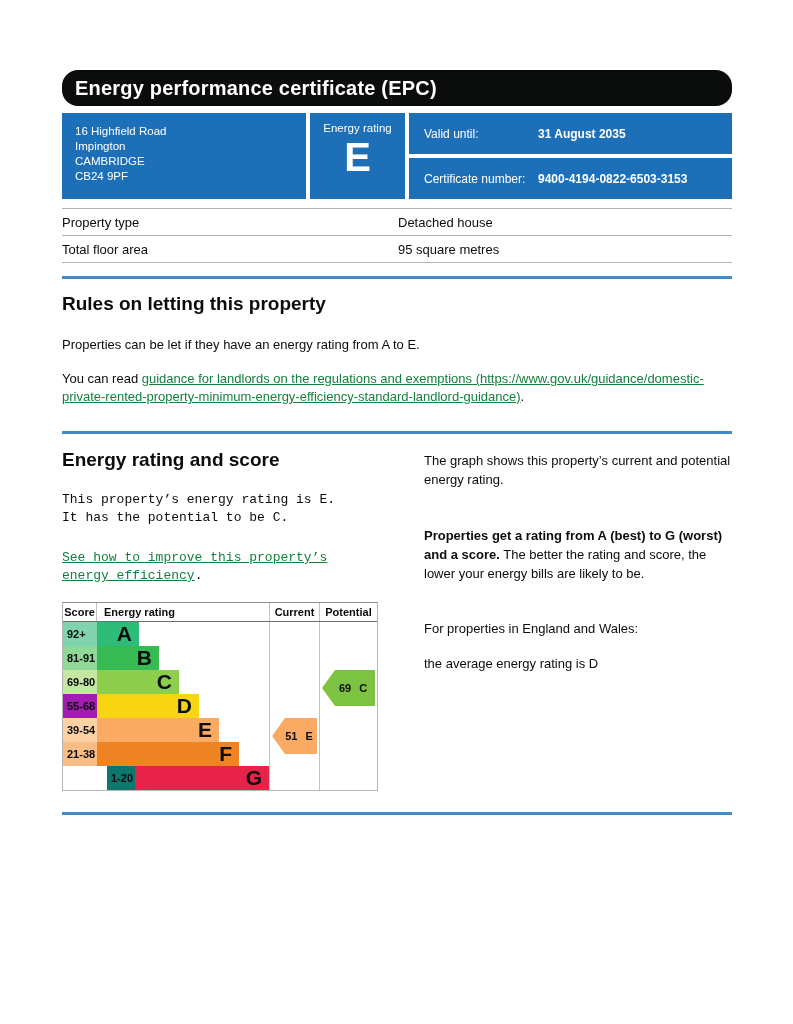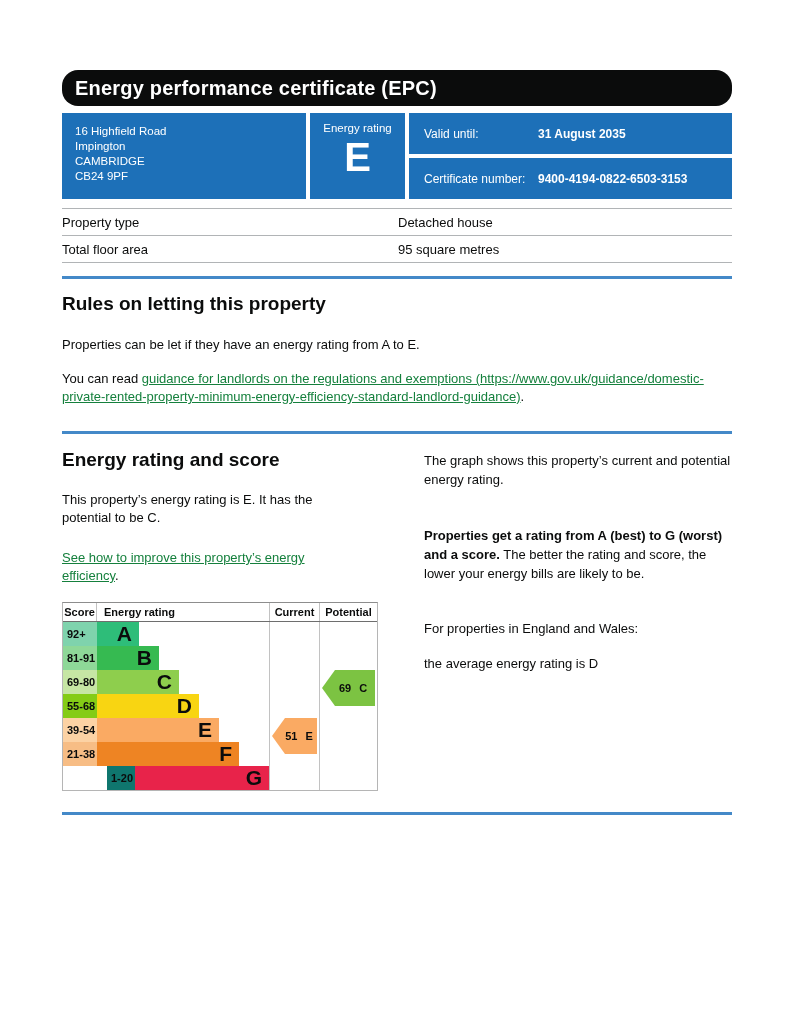--- a/index.html
+++ b/index.html
@@ -44,21 +44,21 @@
   a.doc-link { color:#15803d; text-decoration:underline; cursor:pointer; }
 
   .rules-section h2 { margin-top:14px; }
   .rules-section .p1 { margin-top:21px; }
   .rules-section .p2 { margin-top:16px; max-width:660px; }
 
   
   .columns { display:flex; gap:22px; margin-top:15px; }
   .col-left { width:340px; }
   .col-right { width:308px; }
-  .col-left p { max-width:295px; }
+  .col-left p { max-width:295px;font-family:Liberation Mono, monospace; }
   .col-left .p1 { margin-top:20px; }
   .col-left .link-para { margin-top:22px; }
   .col-right p { line-height:19px; }
   .col-right .rp1 { margin-top:2px; }
   .col-right .rp2 { margin-top:37px; }
   .col-right .rp3 { margin-top:36px; }
   .col-right .avg { margin-top:16px; font-size:13px; line-height:19px; }
 
   
   .epc-chart { margin-top:17px; width:316px; border:1px solid #b5b5b5; border-top:1px solid #8d8d8d; background:#fff; }
@@ -164,21 +164,21 @@
                   <div class="band-letter">B</div>
                 </div>
               </div>
               <div class="band-row">
                 <div class="score-cell" style="background: rgb(198, 230, 164);">69-80</div>
                 <div class="band-bar" style="width: 82px; background: rgb(142, 206, 77);">
                   <div class="band-letter">C</div>
                 </div>
               </div>
               <div class="band-row">
-                <div class="score-cell" style="background: #84cc16;">55-68</div>
+                <div class="score-cell" style="background: #a21caf;">55-68</div>
                 <div class="band-bar" style="width: 102px; background: rgb(248, 213, 18);">
                   <div class="band-letter">D</div>
                 </div>
               </div>
               <div class="band-row">
                 <div class="score-cell" style="background: rgb(252, 210, 164);">39-54</div>
                 <div class="band-bar" style="width: 122px; background: rgb(250, 170, 99);">
                   <div class="band-letter">E</div>
                 </div>
               </div>

